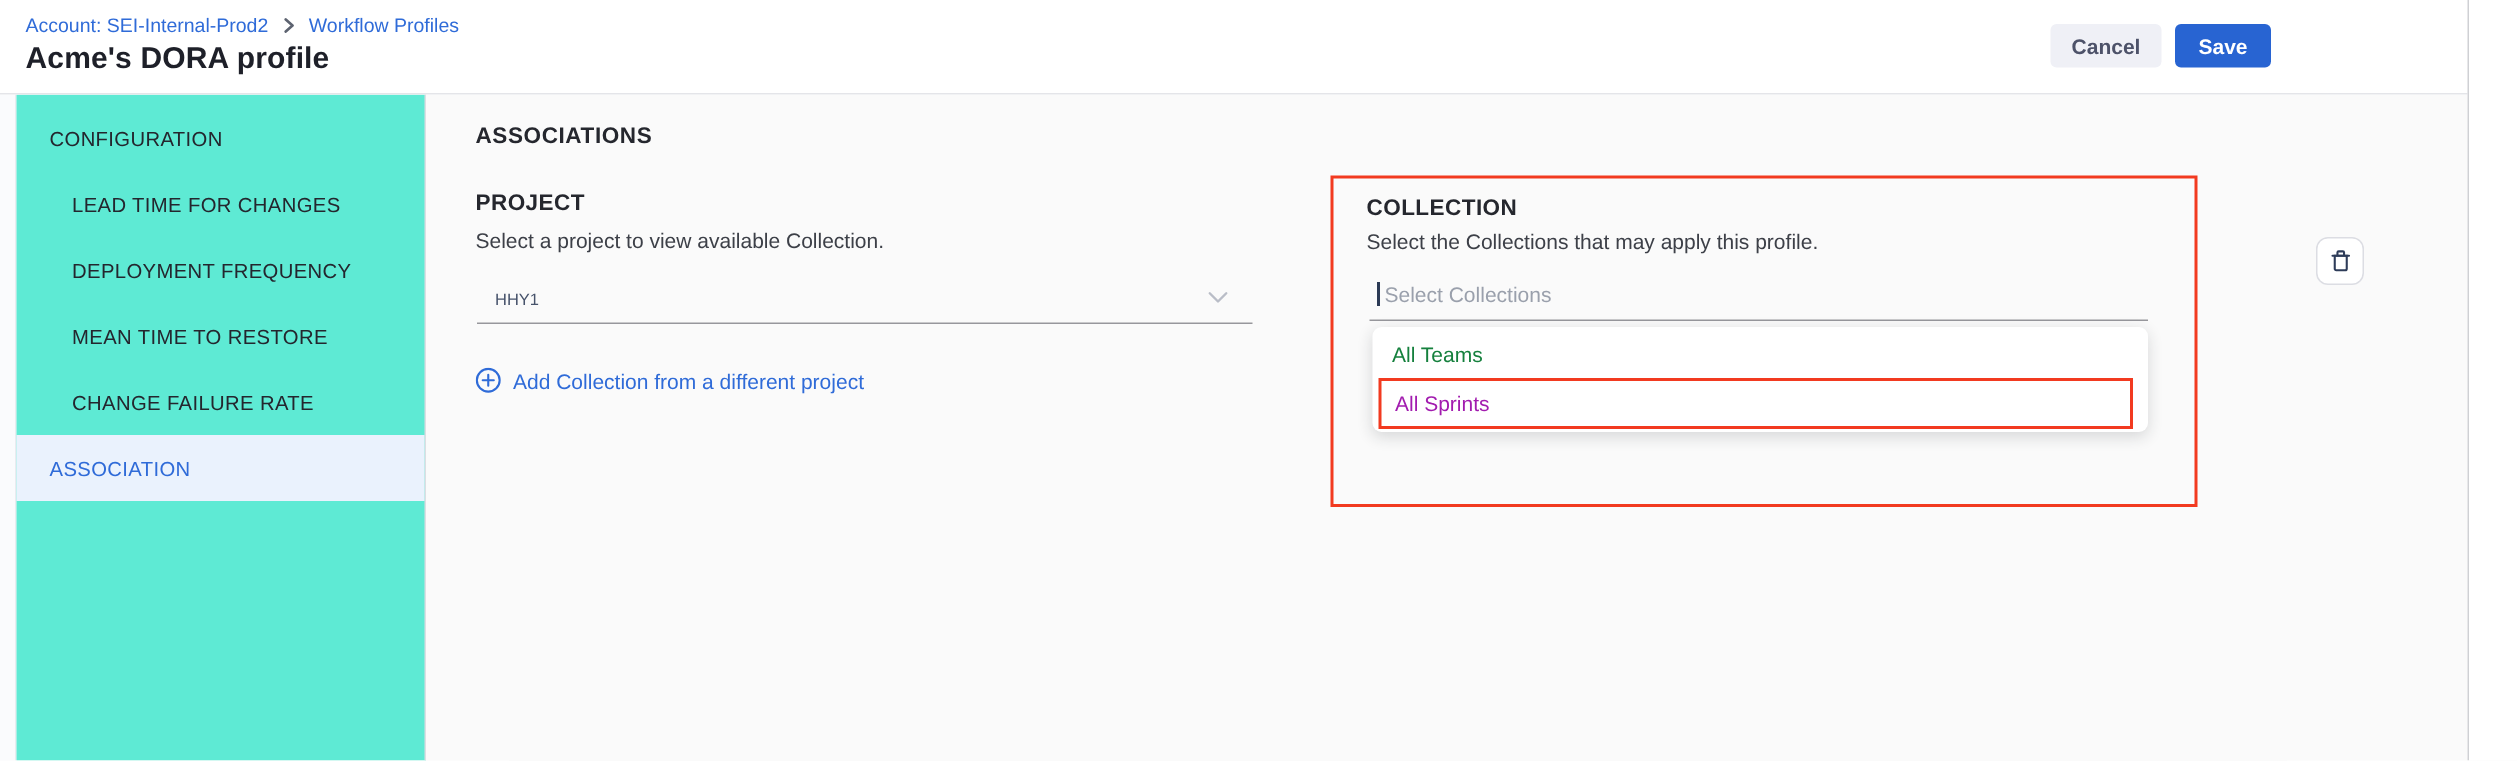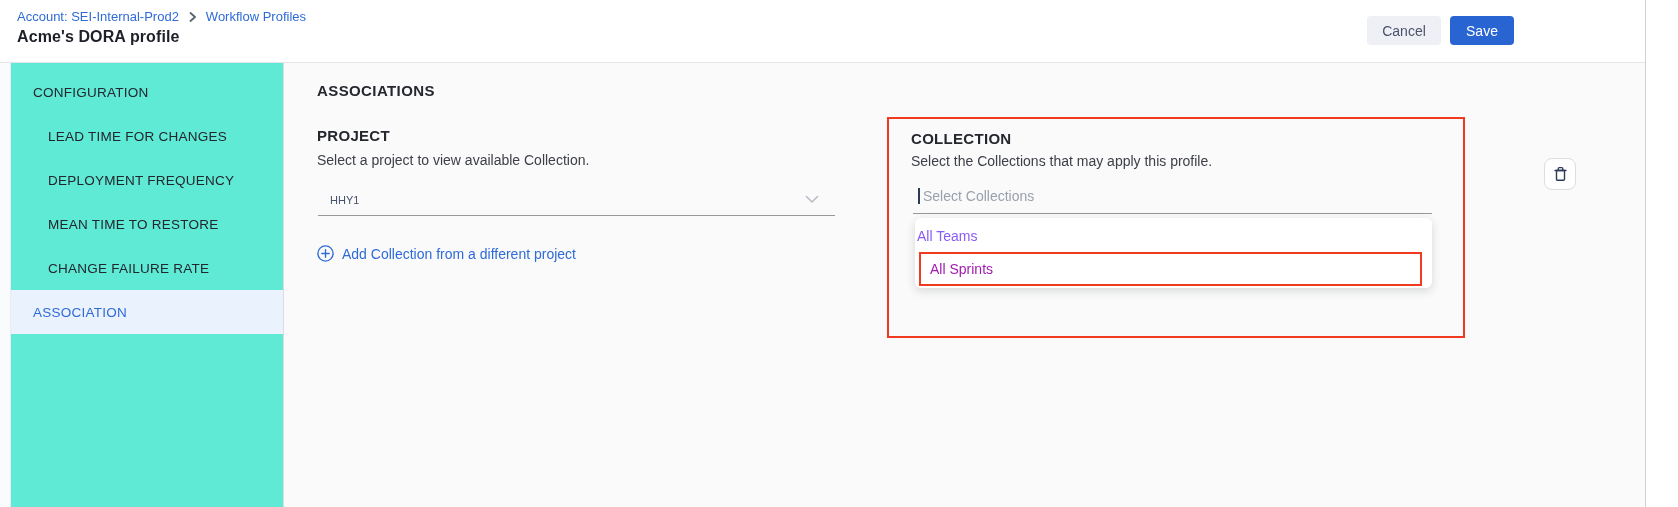--- a/index.html
+++ b/index.html
@@ -18,27 +18,27 @@
   }
   .breadcrumb {
     position: absolute; left: 17px; top: 9px;
     display: flex; align-items: center; gap: 9px;
     font-size: 13px;
   }
   .crumb { color: #2f6bd8; text-decoration: none; cursor: pointer; }
   .crumb-sep { display: flex; align-items: center; }
   .page-title {
     position: absolute; left: 17px; top: 28px;
-    font-size: 16px; font-weight: 700; color: #1e2029; letter-spacing: 0.1px;
+    font-size: 20px; font-weight: 700; color: #1e2029; letter-spacing: 0.1px;
   }
   .btn {
     position: absolute; top: 16px; height: 29px;
     border: none; border-radius: 4px;
     font-family: "Liberation Sans", sans-serif;
-    font-size: 14px; font-weight: 400; cursor: pointer;
+    font-size: 14px; font-weight: 700; cursor: pointer;
     display: flex; align-items: center; justify-content: center;
   }
   .btn-cancel { left: 1367px; width: 74px; background: #eff0f6; color: #4d5269; }
   .btn-save   { left: 1450px; width: 64px; background: #2864d2; color: #ffffff; }
 
   
   .left-gutter {
     position: absolute; top: 63px; bottom: 0; left: 0; width: 11px;
     background: #fafbfd; border-right: 1px solid #e9ebf0;
   }
@@ -104,21 +104,21 @@
   .placeholder { font-size: 14px; color: #9aa0ac; margin-left: 3px; }
 
   .dropdown-panel {
     position: absolute; left: 26px; top: 99px; width: 517px;
     background: #ffffff; border-radius: 6px;
     box-shadow: 0 3px 10px rgba(31,35,44,0.16);
     padding: 2px 0; z-index: 4;
   }
   .opt {
     height: 32px; display: flex; align-items: center;
-    padding-left: 2px; font-size: 14px; color: #8b5cf6; cursor: pointer;
+    padding-left: 13px; font-size: 14px; color: #15803d; cursor: pointer;
   }
   .opt.active {
     color: #a21caf; height: 34px;
     border: 2px solid #f23a20;
     margin: 0 10px 0 4px; padding-left: 9px;
   }
 
   .trash-btn {
     position: absolute; left: 1260px; top: 95px; width: 32px; height: 32px;
     background: #ffffff; border: 1px solid #dcdde3; border-radius: 8px;

